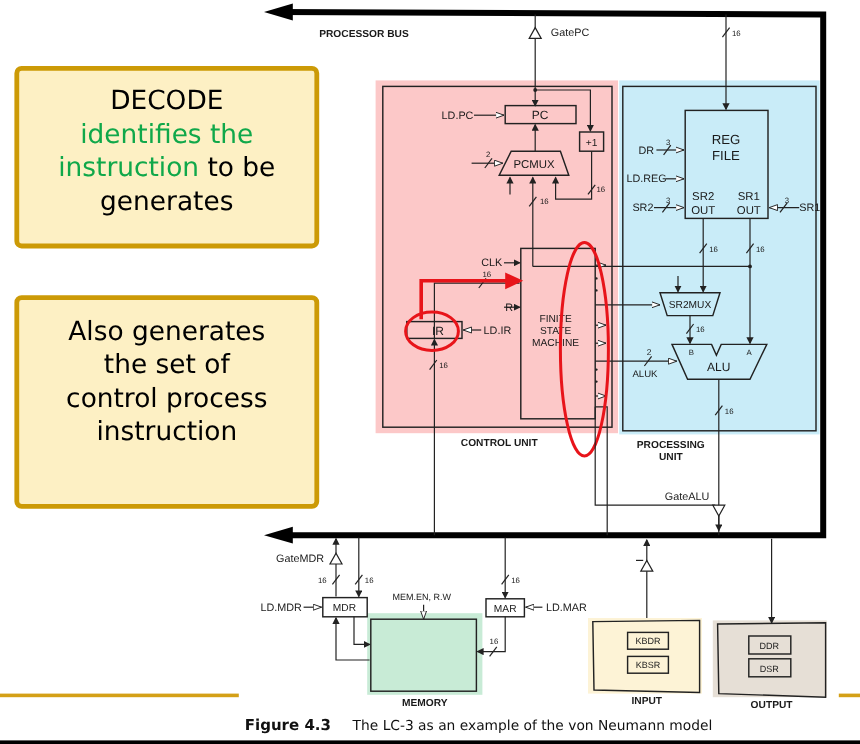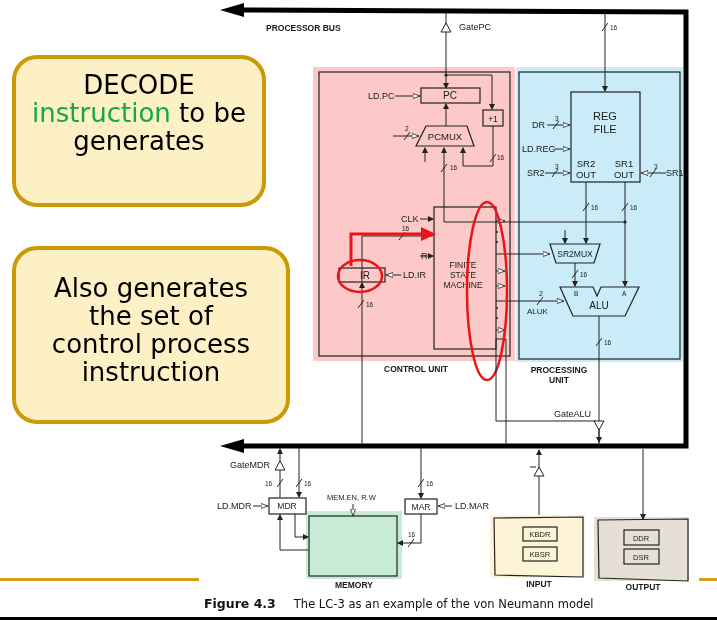--- a/index.html
+++ b/index.html
@@ -1,39 +1,40 @@
 <!DOCTYPE html>
 <html><head>
 <meta charset="utf-8">
 <style>
   html, body { margin:0; padding:0; background:#ffffff; }
   body { width:717px; height:620px; position:relative; overflow:hidden; font-family:"DejaVu Sans", sans-serif; }
-  .callout { position:absolute; background:#fdf0c4; border:4px solid #cc9a06; border-radius:25px; box-sizing:border-box;
-             text-align:center; font-family:"DejaVu Sans", sans-serif; font-size:26px; line-height:28px; color:#000; }
+  .callout { position:absolute; background:#fdf0c4; border:4px solid #cc9a06; border-radius:6px; box-sizing:border-box;
+             text-align:center; font-family:"DejaVu Sans", sans-serif; font-size:22px; line-height:28px; color:#000; }
   .callout .hl { color:#10a84a; }
   #callout1 { left:12px; top:55px; width:254px; height:152px; padding-top:12px; }
-  #callout2 { left:12px; top:246px; width:278px; height:178px; padding-top:24px; }
+  #callout2 { left:12px; top:246px; width:254px; height:178px; padding-top:13px; }
   .gold-line { position:absolute; height:3px; background:#d4a017; }
   #gold-left { left:0; top:578px; width:199px; }
   #gold-right { left:699px; top:578px; width:18px; }
   #bottom-rule { position:absolute; left:0; top:617px; width:717px; height:3px; background:#000; }
   #caption { position:absolute; left:204px; top:596px; font-family:"DejaVu Sans", sans-serif; font-size:11.5px; color:#111; white-space:nowrap; }
   #caption .fig { font-weight:bold; font-size:12.5px; margin-right:18px;text-align:right; }
   svg { position:absolute; left:0; top:0; }
   svg text { font-family:"Liberation Sans", sans-serif; fill:#1a1a1a; }
   .lbl { font-size:9px; }
   .lblb { font-size:8.5px; font-weight:bold; }
   .box { fill:none; stroke:#222; stroke-width:1.2; }
   .wire { fill:none; stroke:#222; stroke-width:1; }
 </style>
 </head>
 <body>
 
 <div class="callout" id="callout1">
   <div>DECODE</div>
+  <div class="hl">identifies the</div>
   <div><span class="hl">instruction</span><span> to be</span></div>
   <div>generates</div>
 </div>
 
 <div class="callout" id="callout2">
   <div>Also generates</div>
   <div>the set of</div>
   <div>control process</div>
   <div>instruction</div>
 </div>

